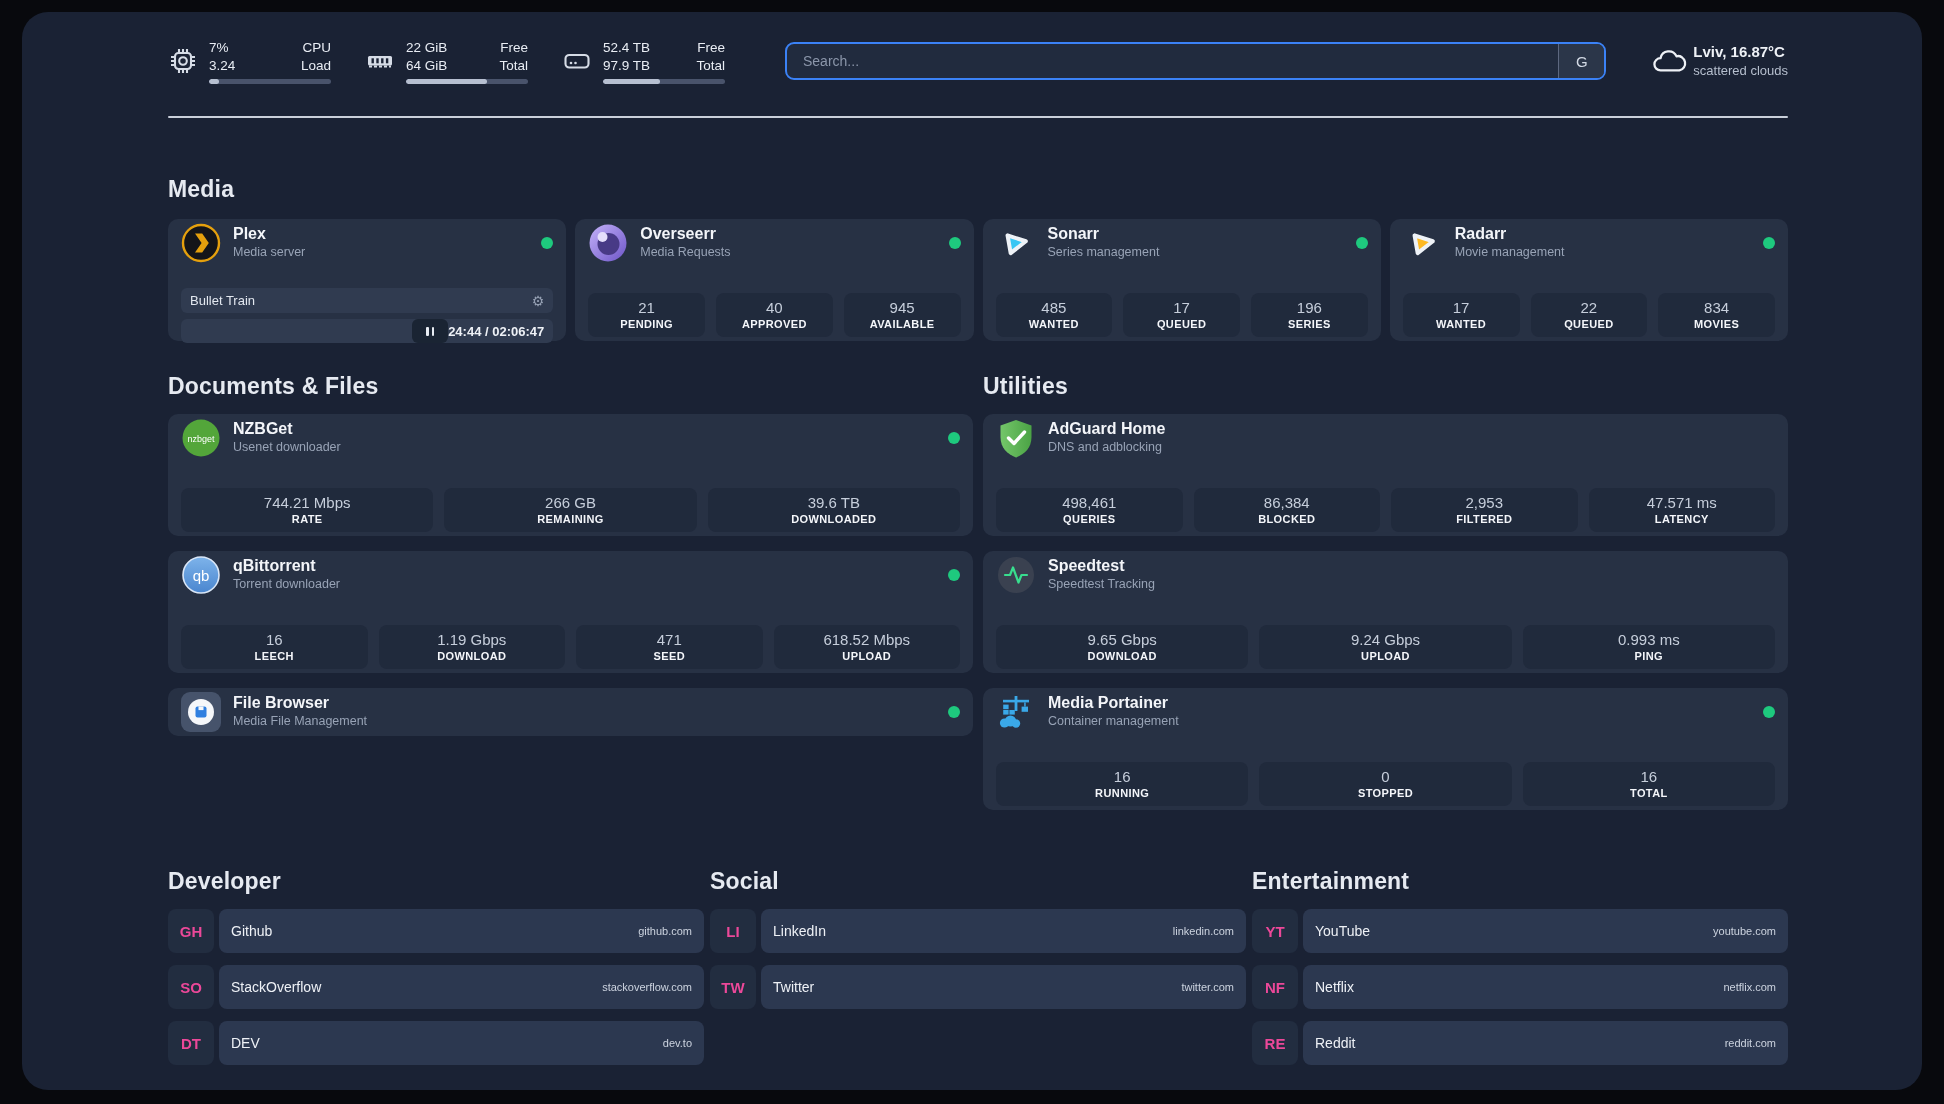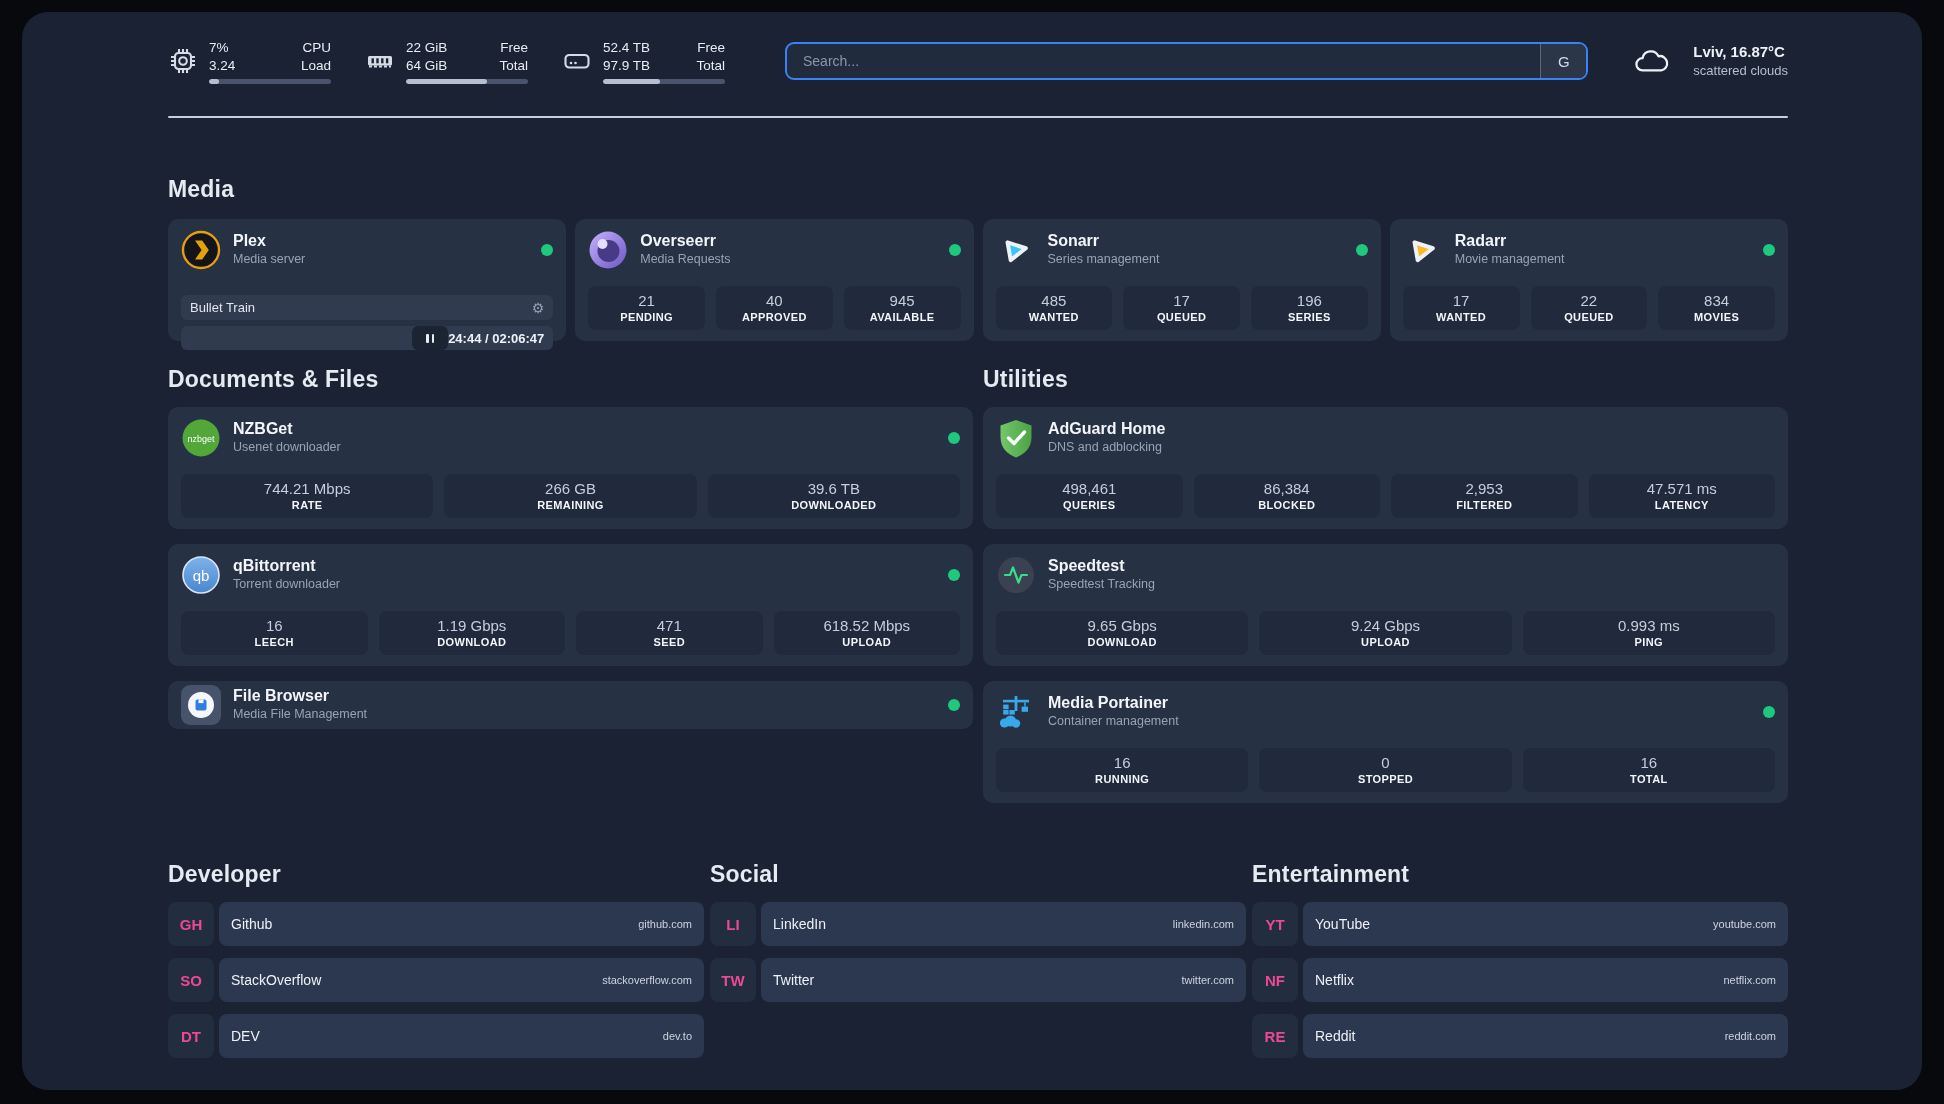--- a/index.html
+++ b/index.html
@@ -23,34 +23,34 @@
 
   .searchbox { flex: 1; margin: 0 44px 0 26px; height: 38px; border: 2px solid #3b82f6;
                border-radius: 9px; background: #212b3e; display: flex; overflow: hidden; }
   .searchbox input { flex: 1; background: transparent; border: none; outline: none;
                padding: 0 16px; font-size: 14px; color: #dfe4ee; font-family: "Liberation Sans", sans-serif; }
   .searchbox input::placeholder { color: #8b96aa; }
   .search-engine { width: 46px; background: #2b3649; border-left: 1px solid #5d6880;
                display: flex; align-items: center; justify-content: center;
                font-size: 15px; color: #d3dae5; cursor: pointer; }
 
-  .weather { display: flex; align-items: center; gap: 23px; }
+  .weather { display: flex; align-items: center; gap: 5px; }
   .weather-text { line-height: 19px; }
   .weather-title { font-size: 15px; font-weight: 600; color: #eef1f6; }
   .weather-sub { font-size: 13px; color: #b6bfce; }
 
   .divider { margin-top: 26px; height: 2px; background: #c9cfda; border-radius: 1px; }
 
   
   .sec-heading { font-size: 23px; font-weight: 600; color: #e6eaf1; letter-spacing: 0.2px; }
   .media-heading { margin-top: 58px; }
 
   
   .media-grid { margin-top: 16px; display: grid; grid-template-columns: repeat(4, 1fr); gap: 9px; }
-  .card { background: #273144; border-radius: 10px; padding: 11px 13px; height: 122px;
+  .card { background: #273144; border-radius: 10px; padding: 4px 13px; height: 122px;
           display: flex; flex-direction: column; justify-content: space-between; cursor: pointer; }
   .card.short { height: 48px; justify-content: center; }
   .card-head { display: flex; align-items: center; gap: 12px; }
   .app-icon { width: 40px; height: 40px; flex: 0 0 40px; display: flex; align-items: center; justify-content: center; }
   .card-titles { line-height: 19px; }
   .card-title { font-size: 16px; font-weight: 600; color: #f3f5f9; }
   .card-sub { font-size: 12.5px; color: #98a3b6; }
   .status-dot { width: 12px; height: 12px; border-radius: 50%; background: #1ec97e; margin-left: auto; align-self: center; }
 
   .stats-row { display: flex; gap: 11px; }
@@ -64,21 +64,21 @@
   .np-title { font-size: 13px; color: #e2e7ef; }
   .gear { font-size: 14px; color: #95a0b3; cursor: pointer; line-height: 1; }
   .player-row { margin-top: 6px; background: #303b50; border-radius: 6px; height: 24px;
             display: flex; align-items: center; justify-content: flex-end; padding: 0 9px 0 0; }
   .pause-pill { width: 36px; height: 24px; border-radius: 6px; background: #1a2433;
             display: flex; align-items: center; justify-content: center; gap: 3px; cursor: pointer; }
   .pause-pill i { display: block; width: 2.5px; height: 9px; background: #e8ecf3; border-radius: 1px; }
   .player-time { font-size: 13px; font-weight: 600; color: #eef1f6; }
 
   
-  .twocol { margin-top: 25px; display: grid; grid-template-columns: 1fr 1fr; gap: 10px; }
+  .twocol { margin-top: 32px; display: grid; grid-template-columns: 1fr 1fr; gap: 10px; }
   .col .sec-heading { margin-bottom: 14px; }
   .col .card { margin-bottom: 15px; }
   .col .card:last-child { margin-bottom: 0; }
 
   
   .links-grid { margin-top: 58px; display: grid; grid-template-columns: repeat(3, 1fr); gap: 6px; }
   .links-grid .sec-heading { margin-bottom: 14px; }
   .linkrow { display: flex; align-items: center; gap: 5px; margin-bottom: 12px; cursor: pointer; }
   .link-abbr { width: 46px; height: 44px; flex: 0 0 46px; border-radius: 8px; background: #222d40;
                display: flex; align-items: center; justify-content: center;

